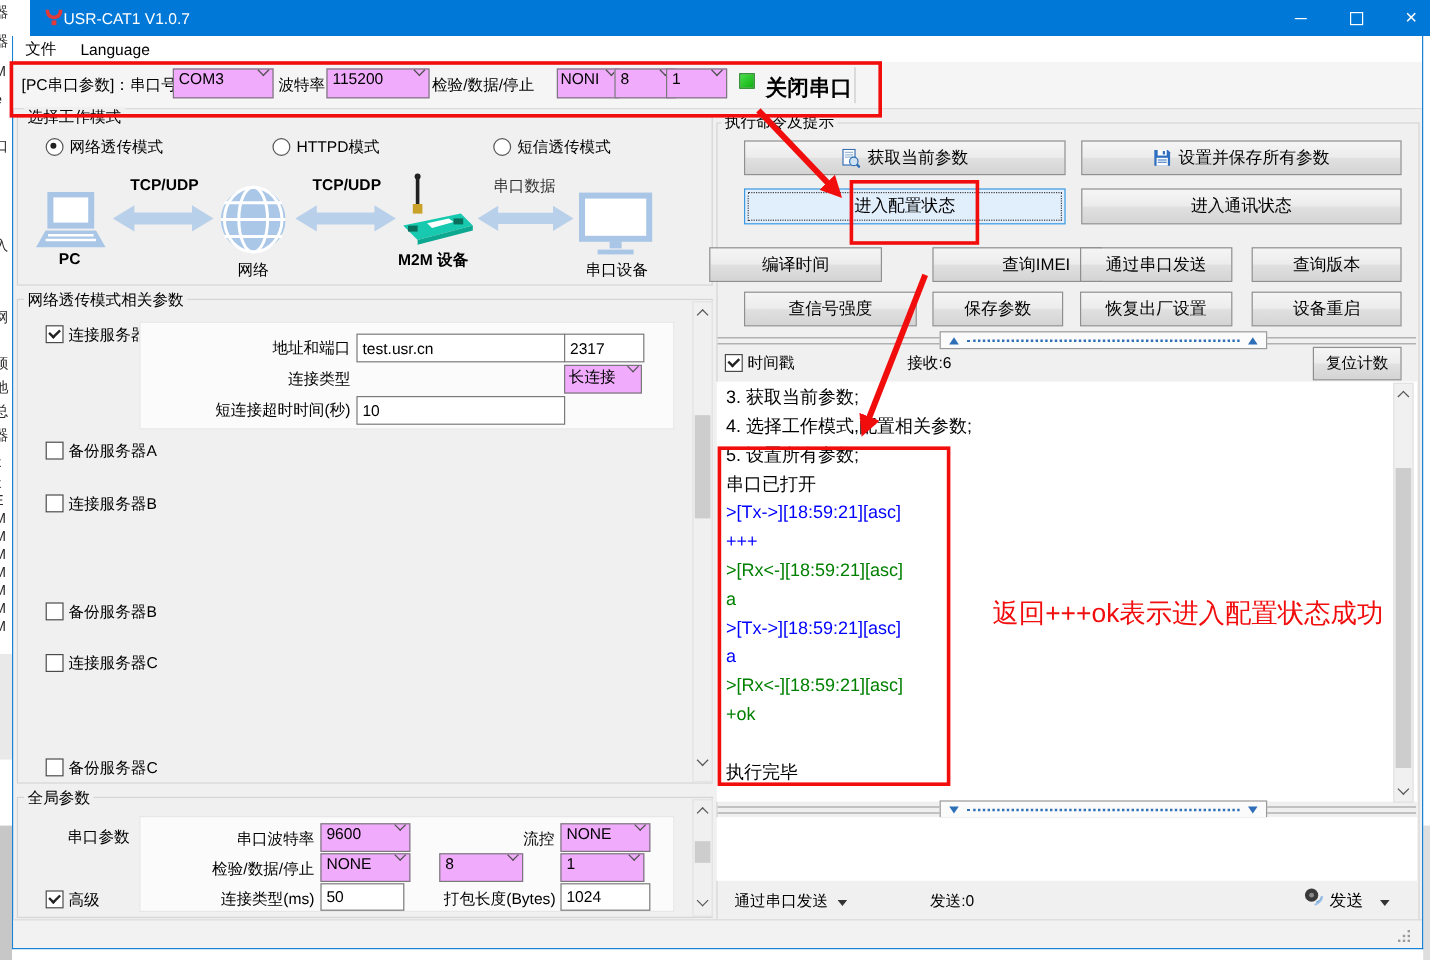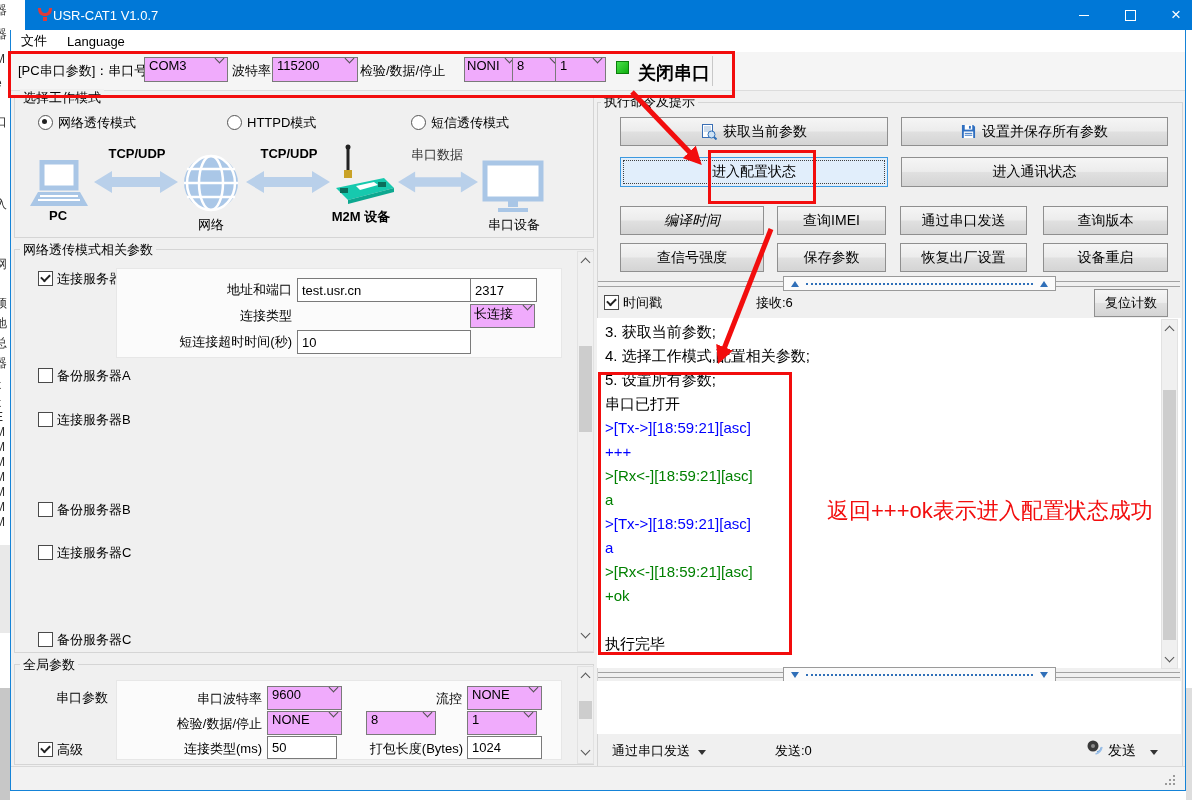--- a/index.html
+++ b/index.html
@@ -320,24 +320,24 @@
         </svg>
       </span>
     <span>设置并保存所有参数</span>
   </div>
   <div class="btn btn-focus" style="left:620px;top:157px;width:266px;height:28px;">
     <span>进入配置状态</span>
   </div>
   <div class="btn" style="left:901px;top:157px;width:265px;height:28px;">
     <span>进入通讯状态</span>
   </div>
-  <div class="btn" style="left:620px;top:206px;width:142px;height:27px;font-style:italic;">
+  <div class="btn" style="left:591px;top:206px;width:142px;height:27px;">
       <span>编译时间</span>
     </div>
-  <div class="btn" style="left:777px;top:206px;width:107px;height:27px;">
+  <div class="btn" style="left:777px;top:206px;width:107px;height:27px;padding-left:32px;">
       <span>查询IMEI</span>
     </div>
   <div class="btn" style="left:900px;top:206px;width:125px;height:27px;">
       <span>通过串口发送</span>
     </div>
   <div class="btn" style="left:1043px;top:206px;width:123px;height:27px;">
       <span>查询版本</span>
     </div>
   <div class="btn" style="left:620px;top:243px;width:142px;height:27px;">
       <span>查信号强度</span>

